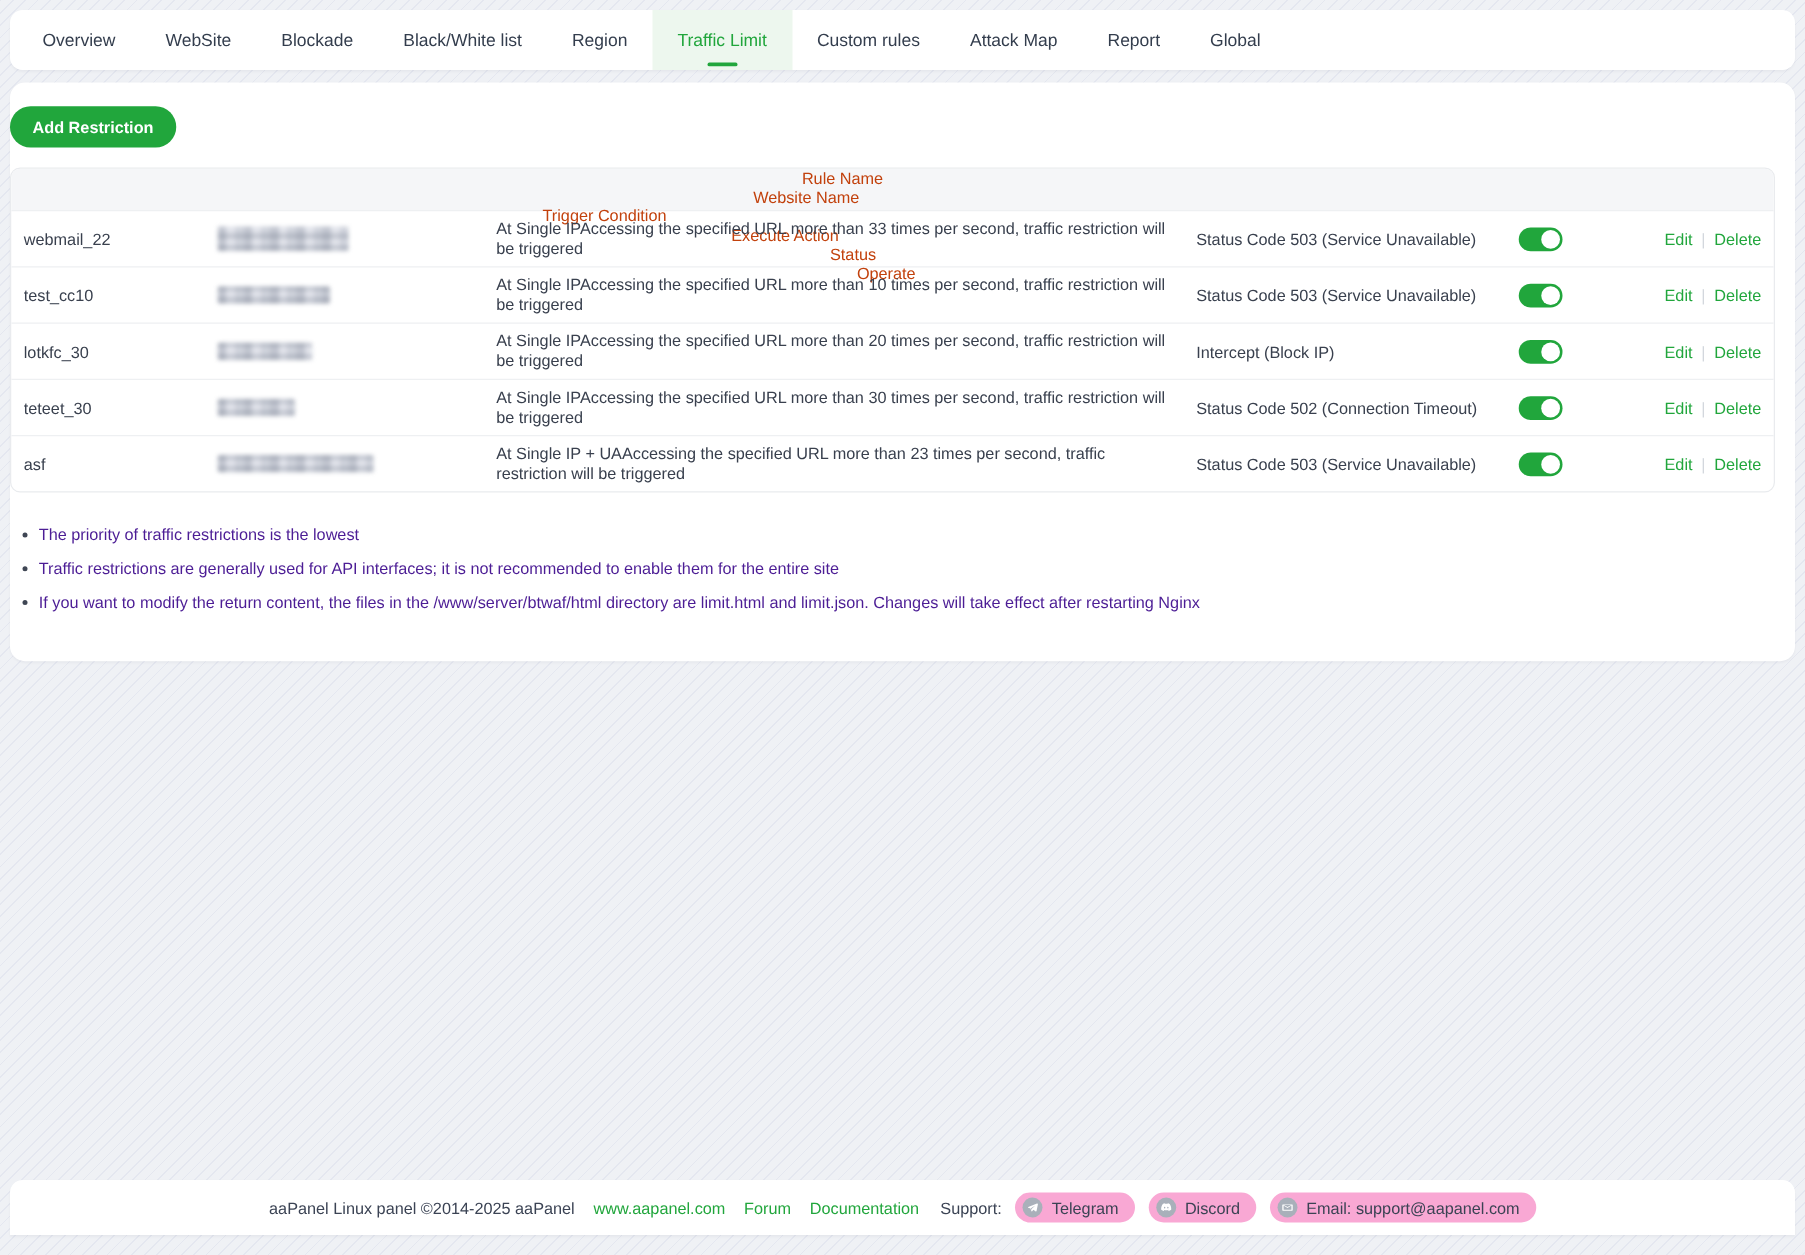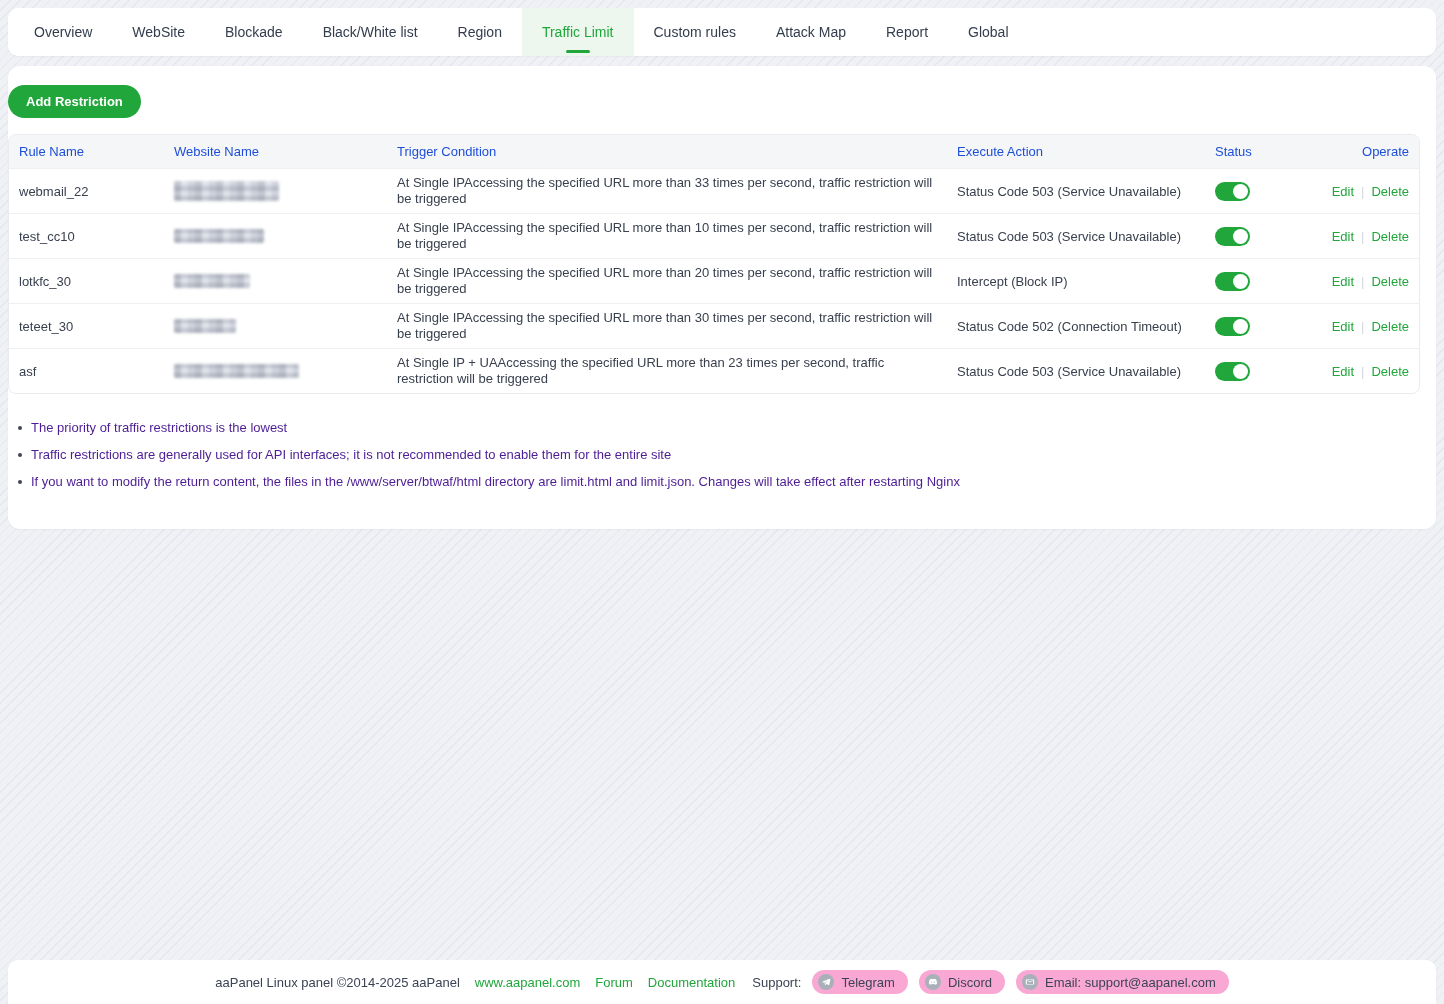--- a/index.html
+++ b/index.html
@@ -71,22 +71,23 @@
   
   .rules-table {
     border: 1px solid #e9ebee;
     border-radius: 8px;
     overflow: hidden;
   }
   .t-row { display: flex; align-items: center; }
   .t-head {
     height: 33px;
     background: #f5f6f8;
-    color: #1d4ed8;
-    font-size: 13px;
+    color: #c2410c;
+    font-size: 13px;
+    flex-direction: column;
   }
   .t-body-row {
     min-height: 45px;
     border-top: 1px solid #eef0f2;
     font-size: 13px;
     color: #39404e;
     padding: 6px 0;
   }
   .col-rule    { width: 165px; padding-left: 10px; }
   .col-site    { width: 223px; }
@@ -139,21 +140,21 @@
     flex: none;
     width: 4px; height: 4px;
     border-radius: 50%;
     background: #3f4654;
     margin: 6px 9px 0 0;
   }
 
   
   .footer-card {
     position: fixed;
-    left: 8px; right: 8px; bottom: 0;
+    left: 8px; right: 8px; bottom: 16px;
     height: 44px;
     background: #fff;
     border-radius: 10px 10px 0 0;
     box-shadow: 0 1px 2px rgba(20,30,60,.04);
     display: flex;
     align-items: center;
     justify-content: center;
     font-size: 13px;
     color: #3b4354;
   }

